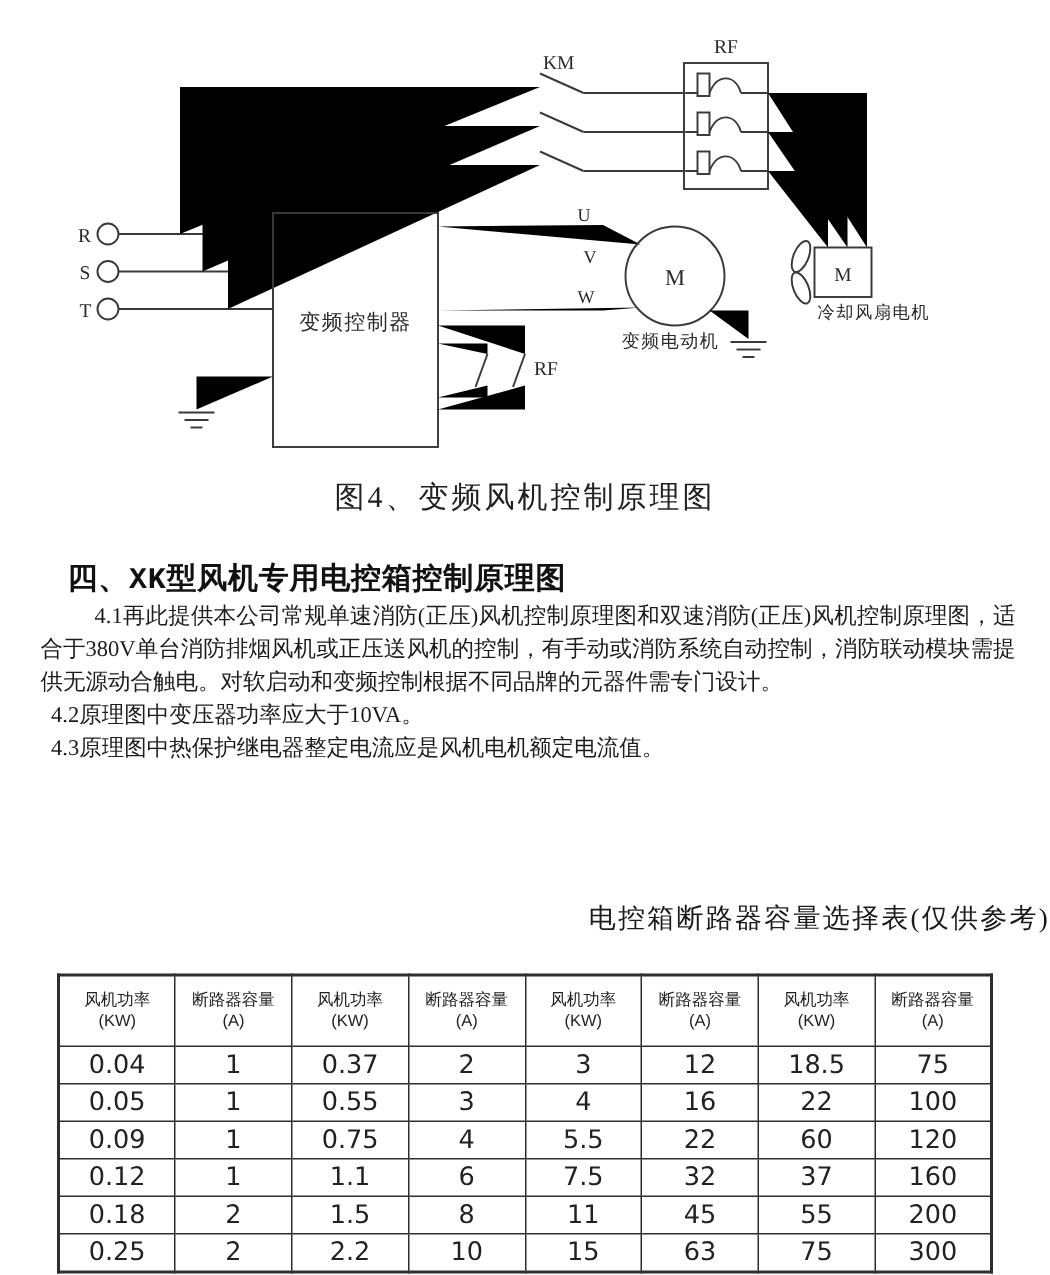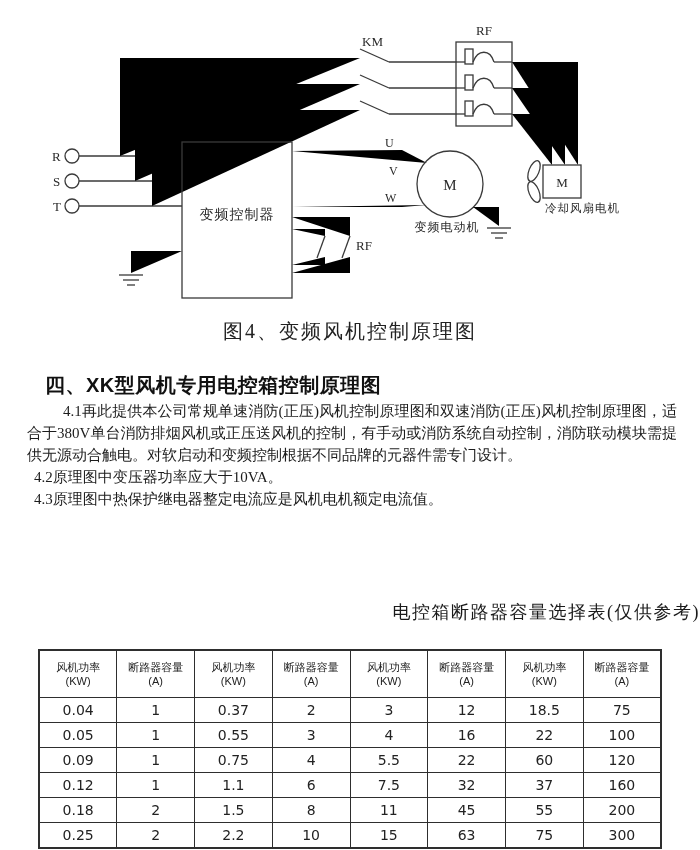--- a/index.html
+++ b/index.html
@@ -16,21 +16,21 @@
   #diagram text{
     stroke:none;fill:#2a2a2a;
     font-family:"Liberation Serif","DejaVu Serif",serif;
   }
   .fig-caption{
     position:absolute;top:318px;left:0;width:700px;text-align:center;
     font-size:20px;letter-spacing:2px;color:#222;
   }
   .section-heading{
     position:absolute;top:372px;left:45px;
-    font-family:Liberation Sans, sans-serif;
+    font-family:Liberation Mono, monospace;
     font-weight:bold;font-size:20px;letter-spacing:0.5px;color:#111;
   }
   .paragraphs{
     position:absolute;top:400px;left:27px;width:650px;
     font-size:15px;line-height:22px;color:#1c1c1c;text-align:justify;
   }
   .paragraphs p{margin:0;padding:0;}
   .paragraphs p.first{text-indent:36px;}
   .paragraphs p.sub{text-indent:7px;}
   .table-title{
@@ -47,21 +47,21 @@
     padding:0;color:#222;
   }
   table.breaker th{
     height:46px;font-weight:normal;
     font-family:"Liberation Sans","DejaVu Sans",sans-serif;
     font-size:11px;line-height:14px;
   }
   table.breaker td{
     height:24px;
     font-family:"DejaVu Sans","Liberation Sans",sans-serif;
-    font-size:14px;
+    font-size:17px;
   }
 </style>
 </head>
 <body>
 
 <div id="page">
 
   <svg id="diagram" width="700" height="312" viewBox="0 0 700 312">
 
     <g>

